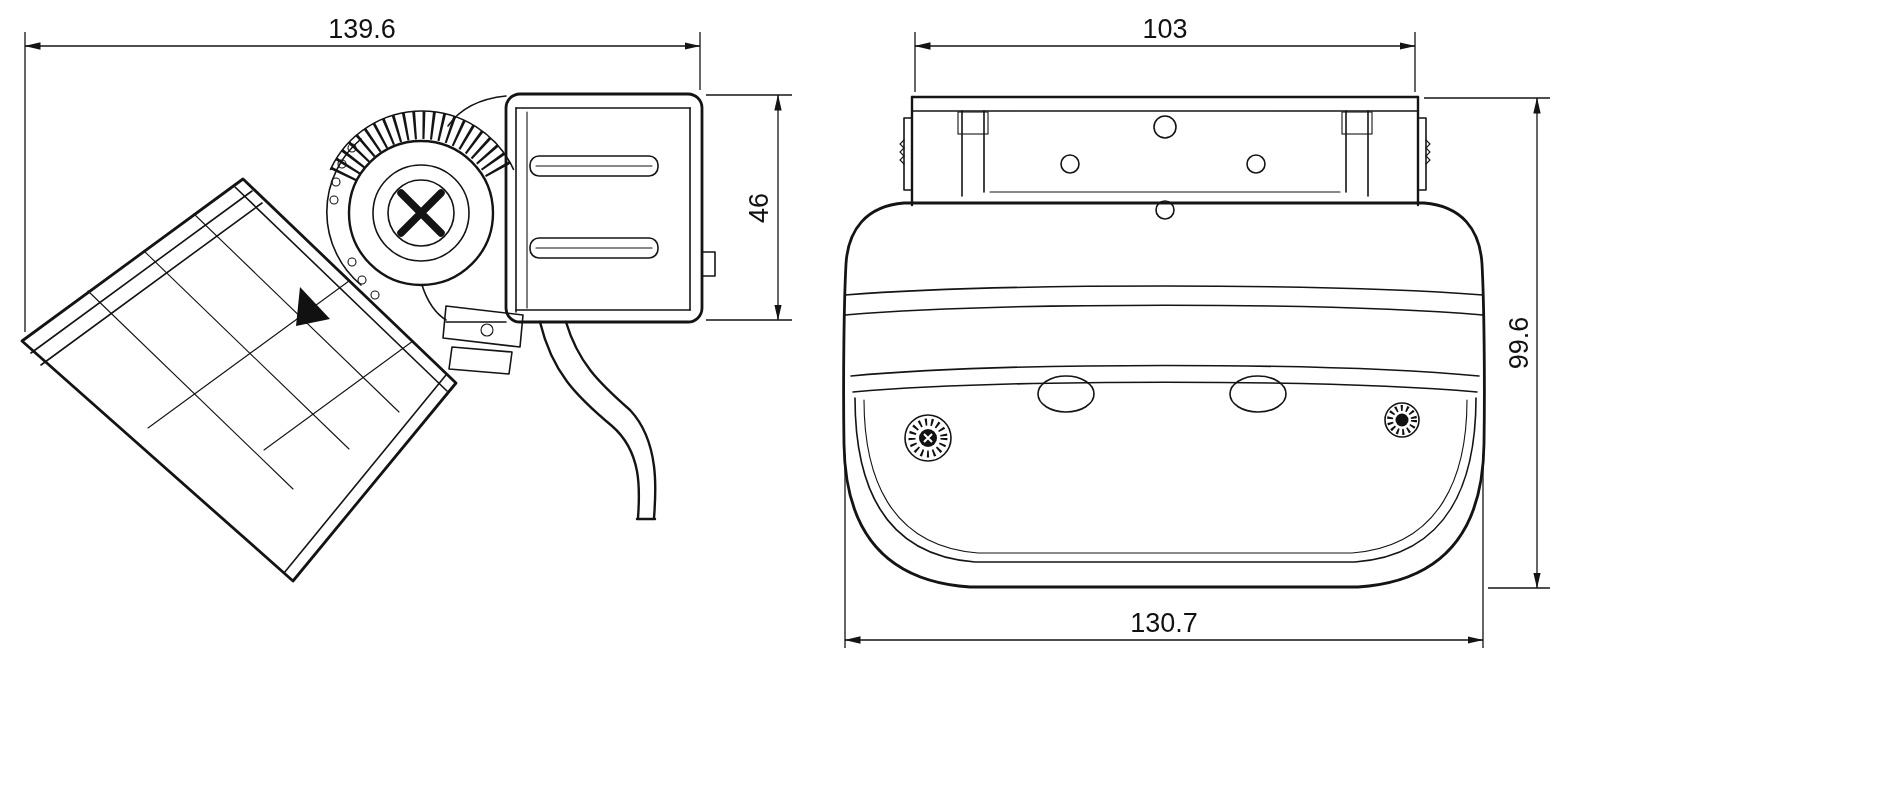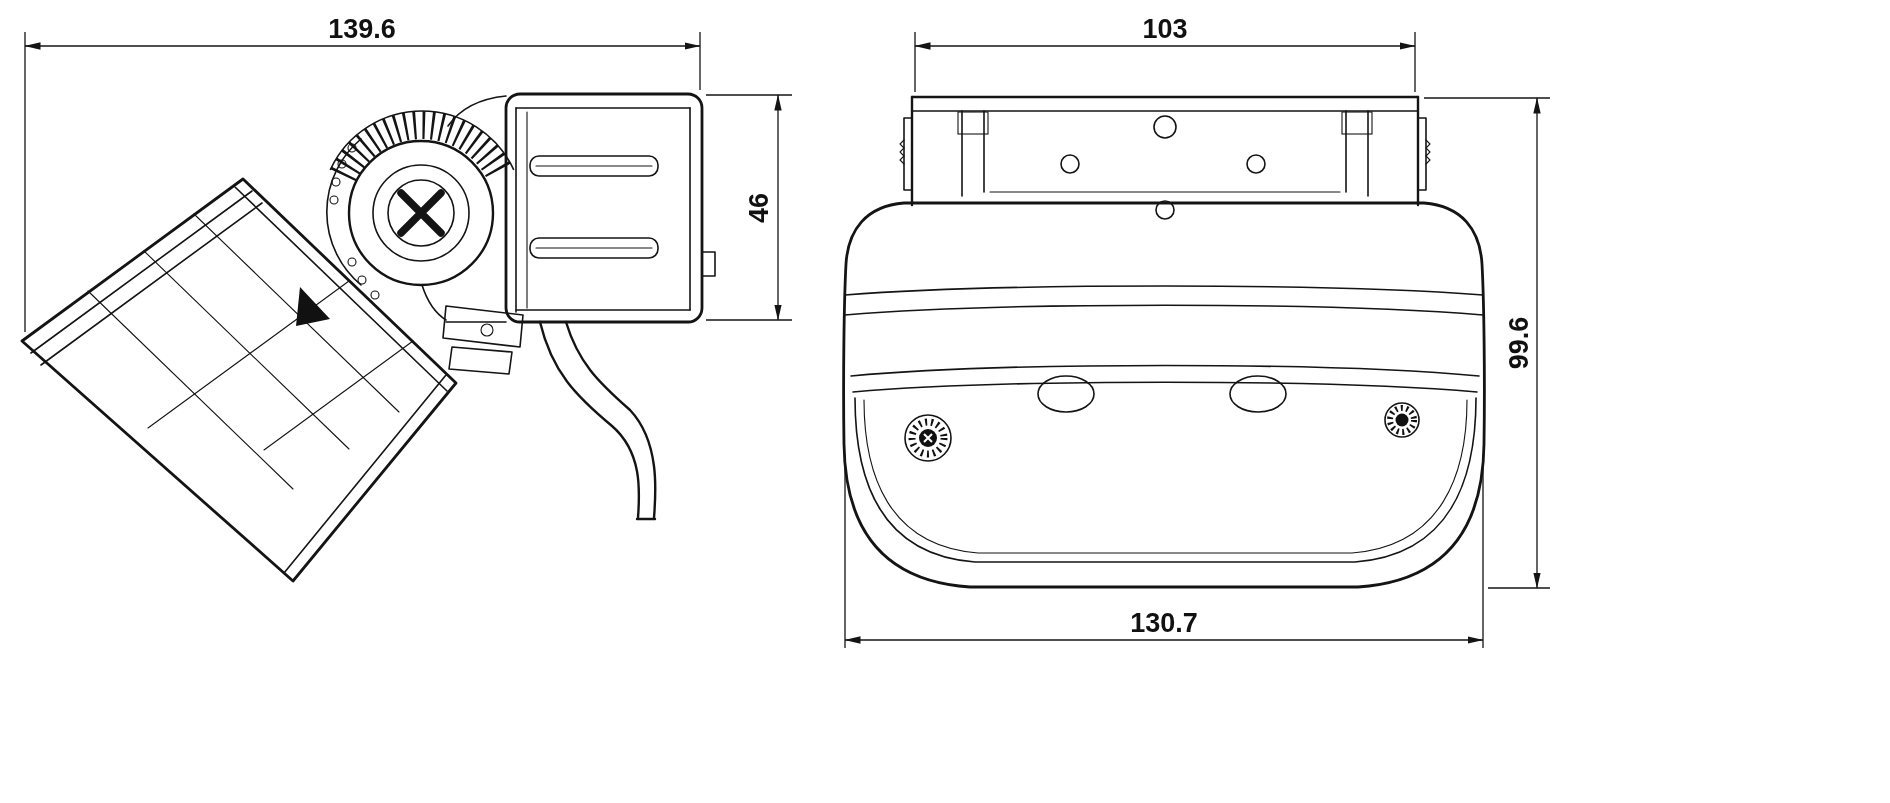--- a/index.html
+++ b/index.html
@@ -1,16 +1,16 @@
 <!DOCTYPE html>
 <html><head>
 <meta charset="utf-8">
 <style>
   html,body{margin:0;padding:0;background:#ffffff;}
-  .sheet{width:1890px;height:803px;background:#ffffff;position:relative;overflow:hidden;font-weight:bold;}
+  .sheet{width:1890px;height:803px;background:#ffffff;position:relative;overflow:hidden;}
   svg{display:block;}
   .dimtext{
     font-family:"Liberation Sans","DejaVu Sans",sans-serif;
     font-size:27px;
     fill:#111111;
   }
   .outline{stroke:#141414;fill:none;stroke-width:2.4;stroke-linejoin:round;stroke-linecap:round;}
   .heavy{stroke:#141414;fill:none;stroke-width:2.8;stroke-linejoin:round;}
   .med{stroke:#141414;fill:none;stroke-width:1.6;stroke-linejoin:round;stroke-linecap:round;}
   .thin{stroke:#141414;fill:none;stroke-width:1.1;stroke-linecap:round;}

